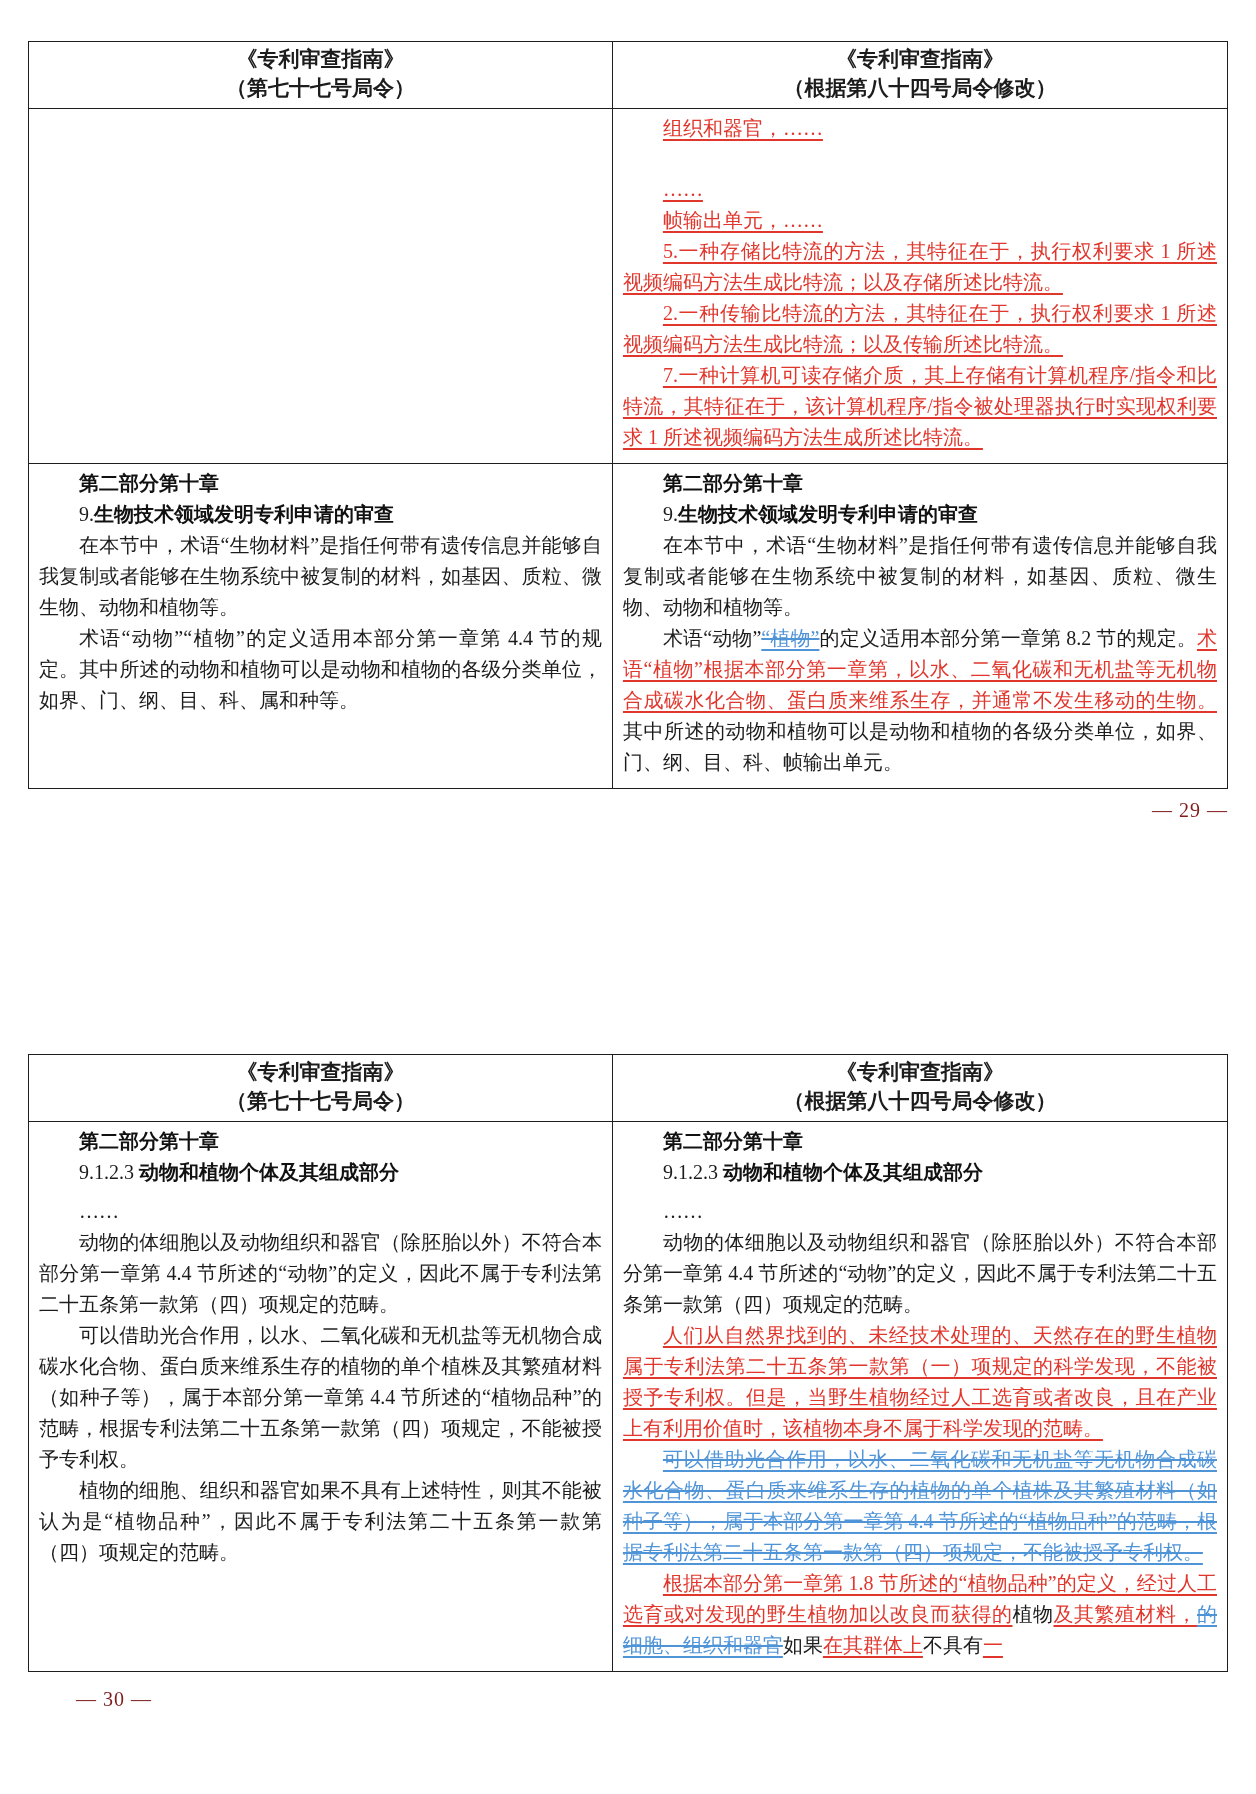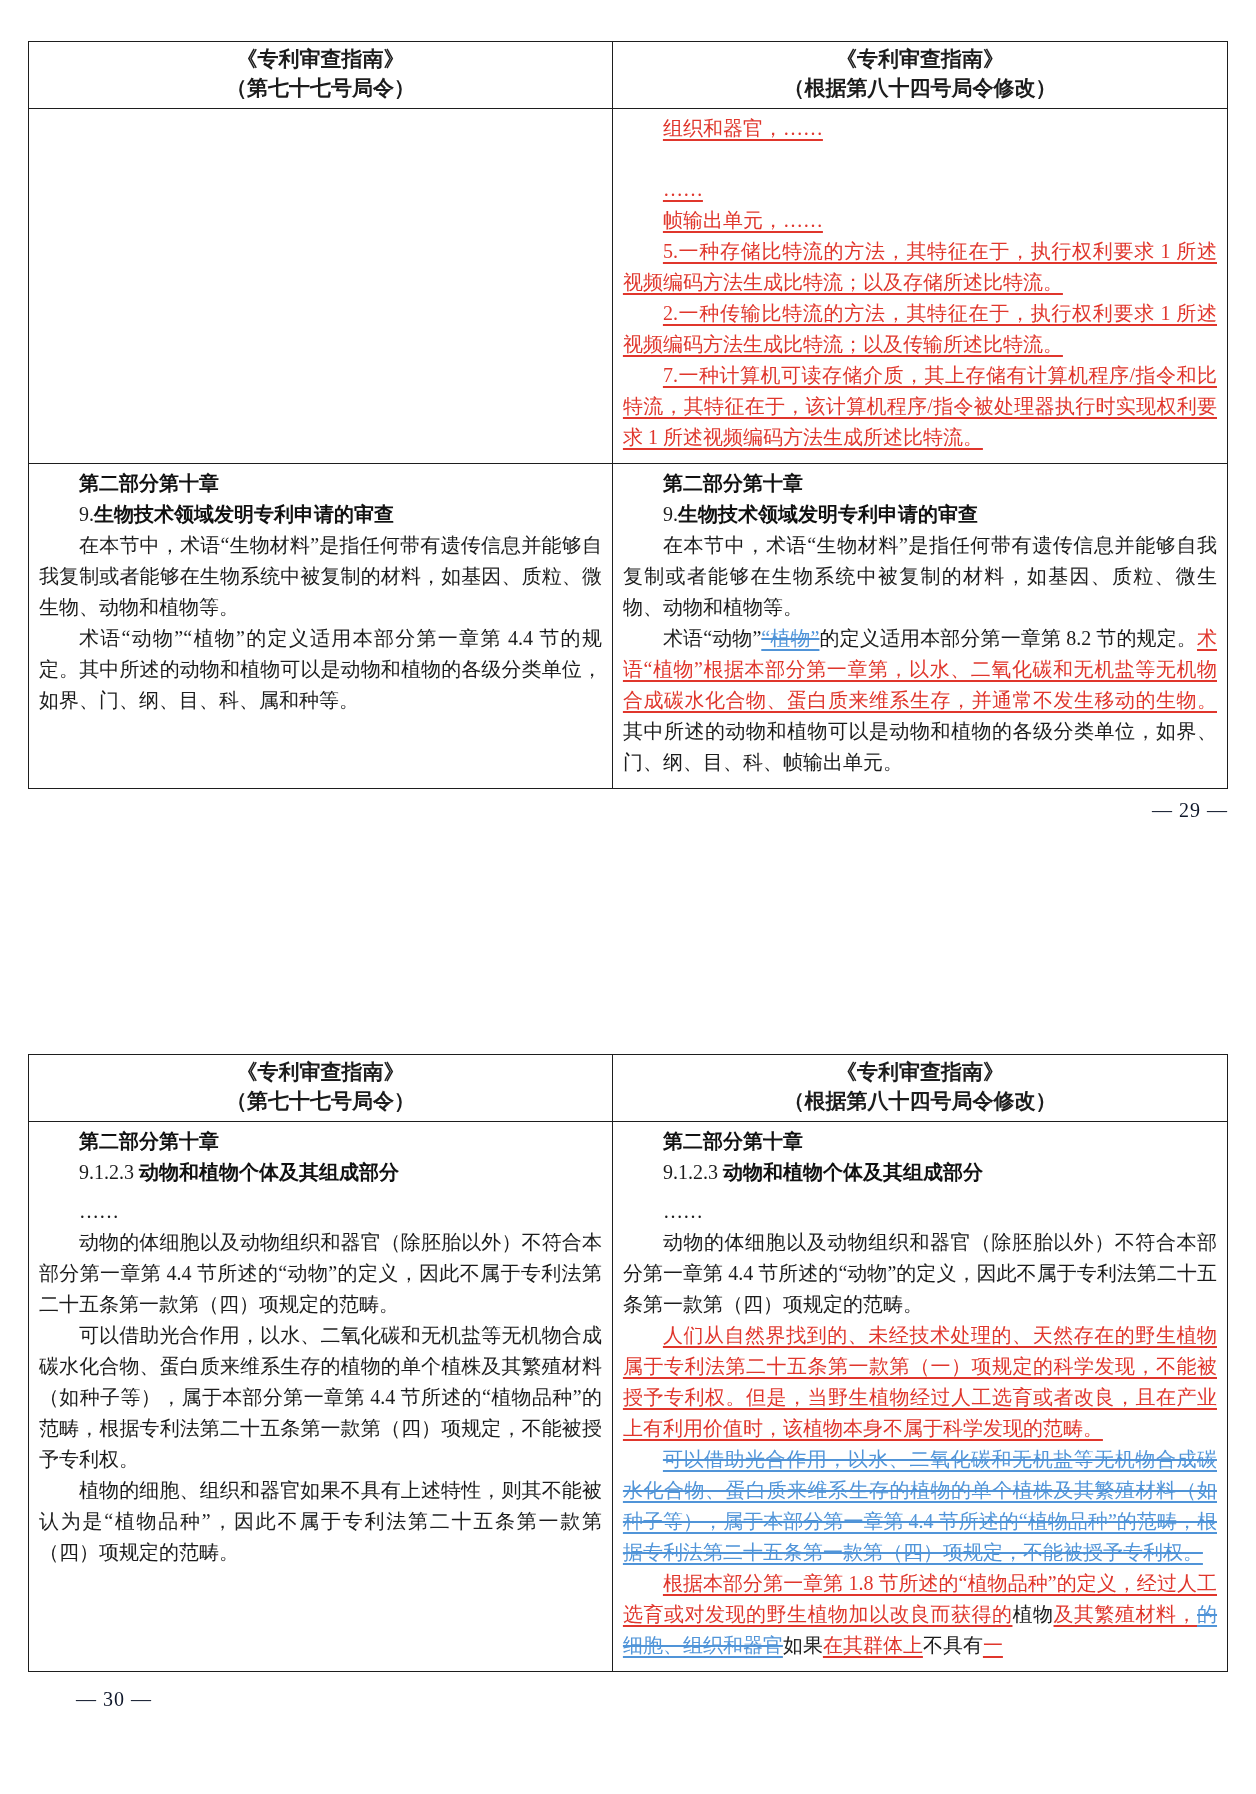--- a/index.html
+++ b/index.html
@@ -32,21 +32,21 @@
     text-decoration:underline;text-decoration-color:var(--ins,#e0362c);
     text-underline-offset:4px;text-decoration-thickness:1.5px;
   }
   .run-del{
     color:var(--del,#5094d8);
     text-decoration:underline line-through;text-decoration-color:var(--del,#5094d8);
     text-underline-offset:4px;text-decoration-thickness:1.5px;
   }
   .pageno{
     width:1200px;margin:10px 0 0 28px;text-align:right;
-    font-size:20px;letter-spacing:1px;color:#0f172a;padding-right:2px;
+    font-size:20px;letter-spacing:1px;color:#7f1d1d;padding-right:2px;
   }
   .pageno.left{text-align:left;padding-left:48px;margin-top:16px;}
   .gap{height:232px;}
   .hline{display:block;}
 </style>
 </head>
 <body>
 
 <div class="doc">
 

